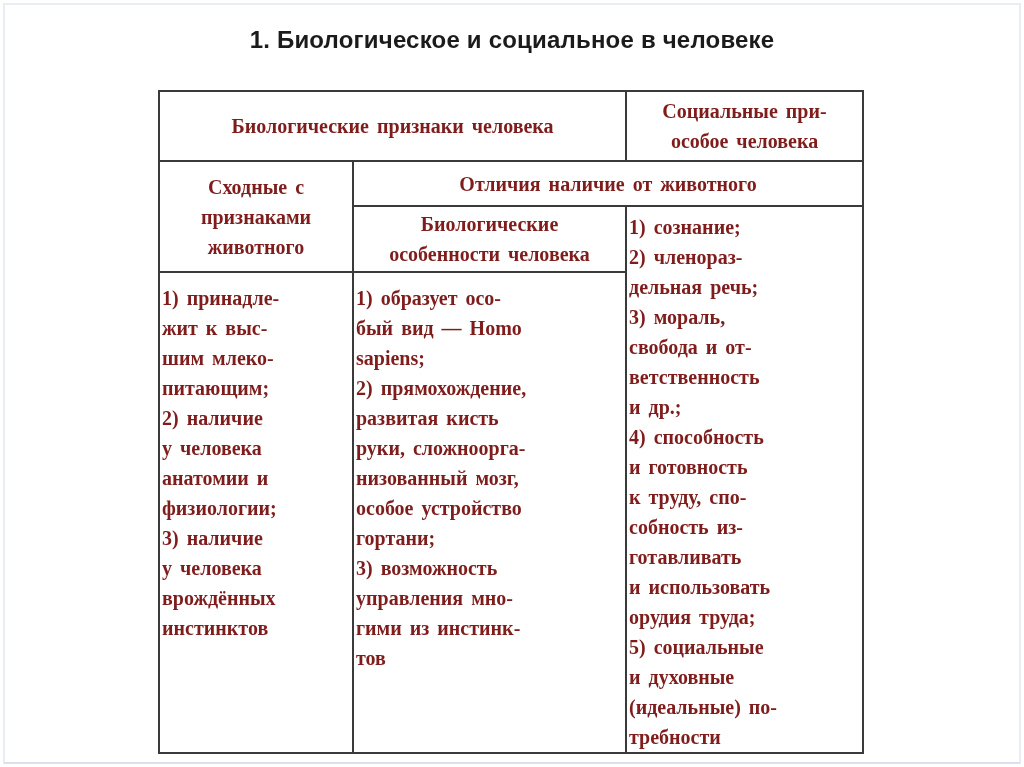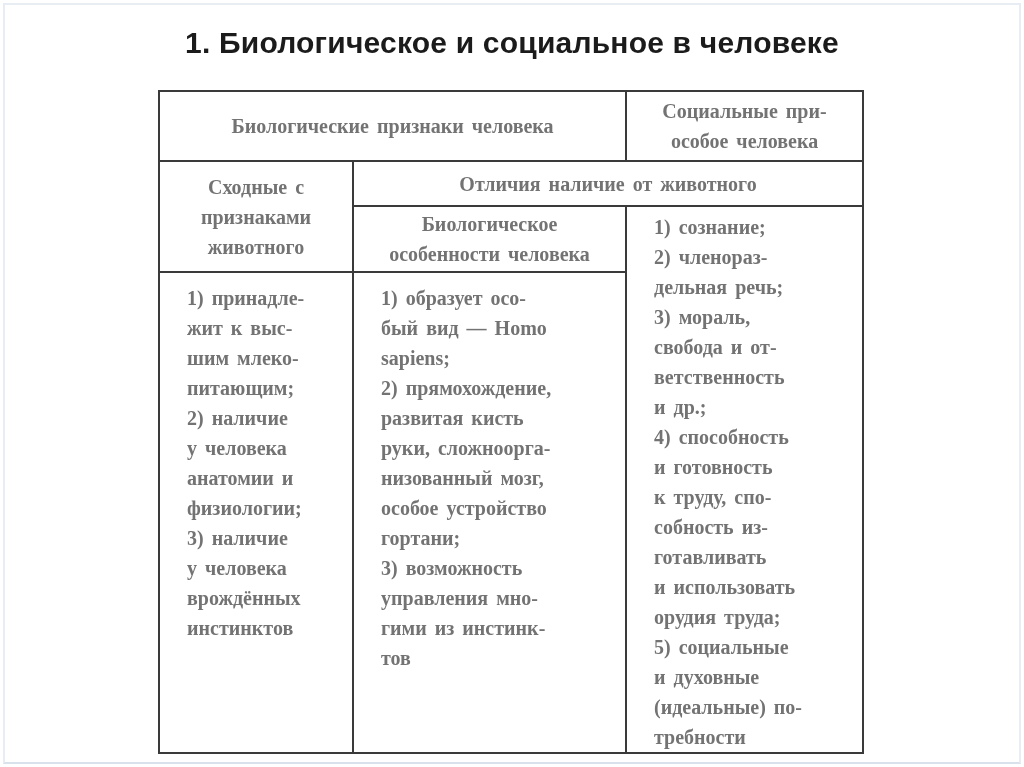--- a/index.html
+++ b/index.html
@@ -19,51 +19,51 @@
     pointer-events: none;
   }
   .slide-title {
     position: absolute;
     top: 26px;
     left: 0;
     width: 1024px;
     text-align: center;
     font-family: "Liberation Sans", sans-serif;
     font-weight: bold;
-    font-size: 30px;
+    font-size: 24px;
     letter-spacing: 0.2px;
     color: #1b1b1b;
   }
   table.main-table {
     position: absolute;
     left: 158px;
     top: 90px;
     width: 704px;
     height: 660px;
     border-collapse: collapse;
     table-layout: fixed;
-    color: #737373;
+    color: #7f1d1d;
     font-weight: bold;
     font-size: 20px;
     line-height: 30px;
   }
   table.main-table td {
     border: 2px solid #3a3a3a;
     word-spacing: 3px;
   }
   td.hdr {
     text-align: center;
     vertical-align: middle;
     padding: 2px 6px;
     white-space: pre-line;
   }
   td.body-cell {
     text-align: left;
     vertical-align: top;
-    padding: 10px 6px 0 27px;
+    padding: 10px 6px 0 2px;
     white-space: pre-line;
   }
   td.body-cell.social {
     padding-top: 5px;
   }
   .col-1 { width: 194px; }
   .col-2 { width: 273px; }
   .col-3 { width: 237px; }
   .row-1 { height: 70px; }
   .row-2 { height: 45px; }
@@ -88,21 +88,21 @@
     <td class="hdr">Социальные при-
 особое человека</td>
   </tr>
   <tr class="row-2">
     <td class="hdr" rowspan="2">Сходные с
 признаками
 животного</td>
     <td class="hdr" colspan="2">Отличия наличие от животного</td>
   </tr>
   <tr class="row-3">
-    <td class="hdr">Биологическое
+    <td class="hdr">Биологические
 особенности человека</td>
     <td class="body-cell social" rowspan="2">1) сознание;
 2) членораз-
 дельная речь;
 3) мораль,
 свобода и от-
 ветственность
 и др.;
 4) способность
 и готовность

